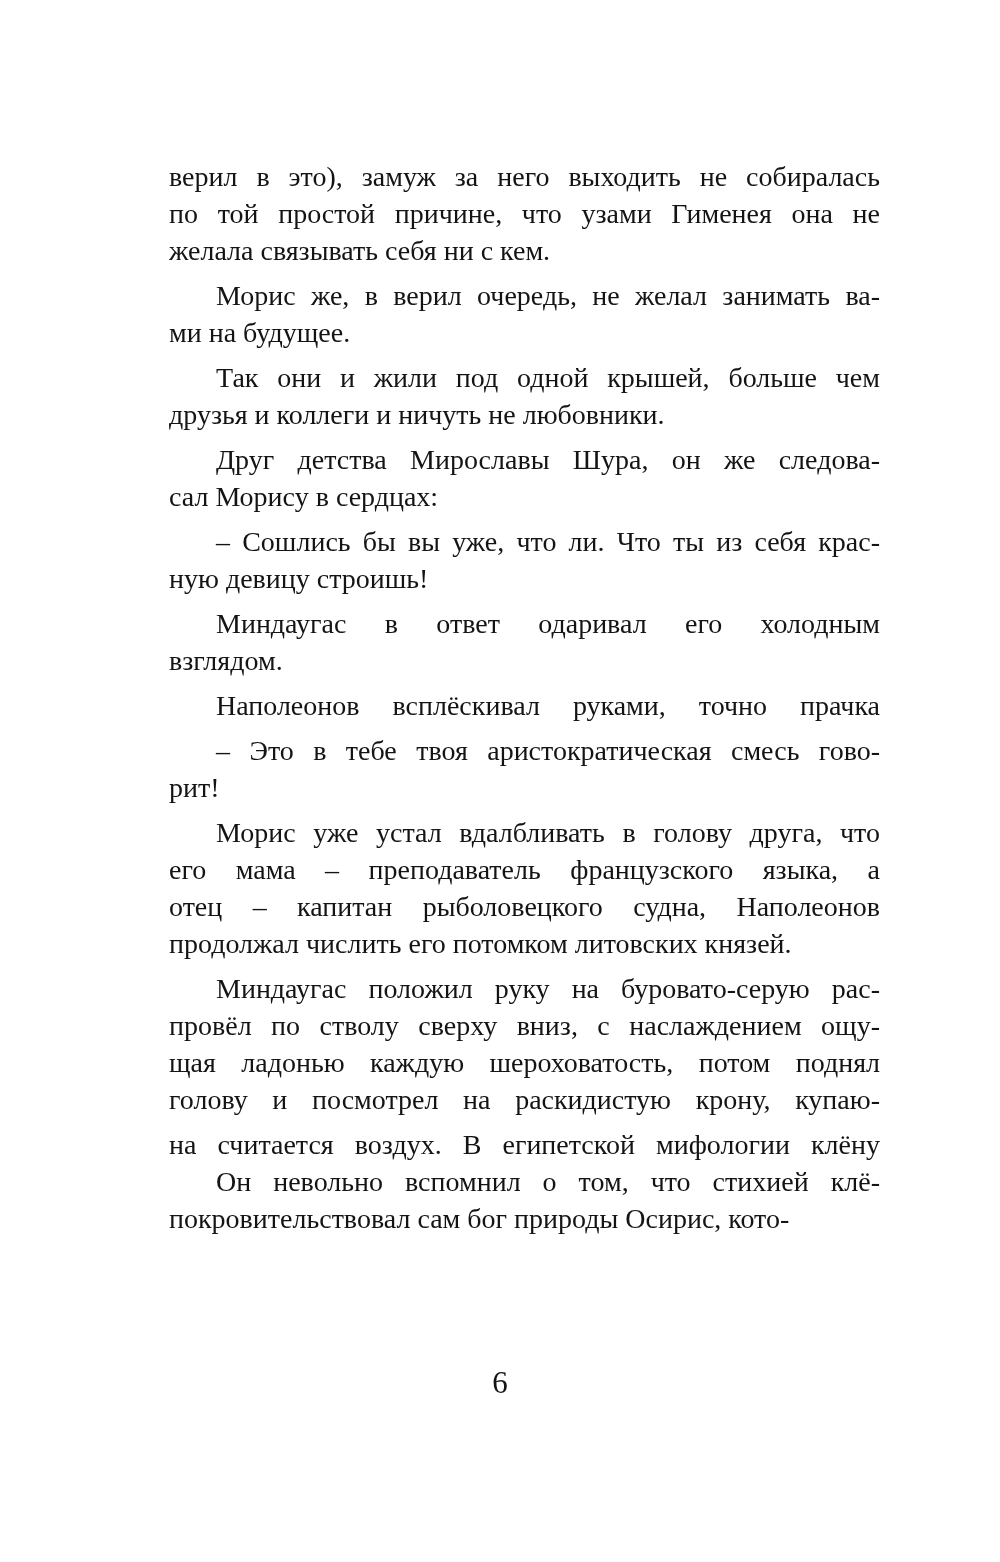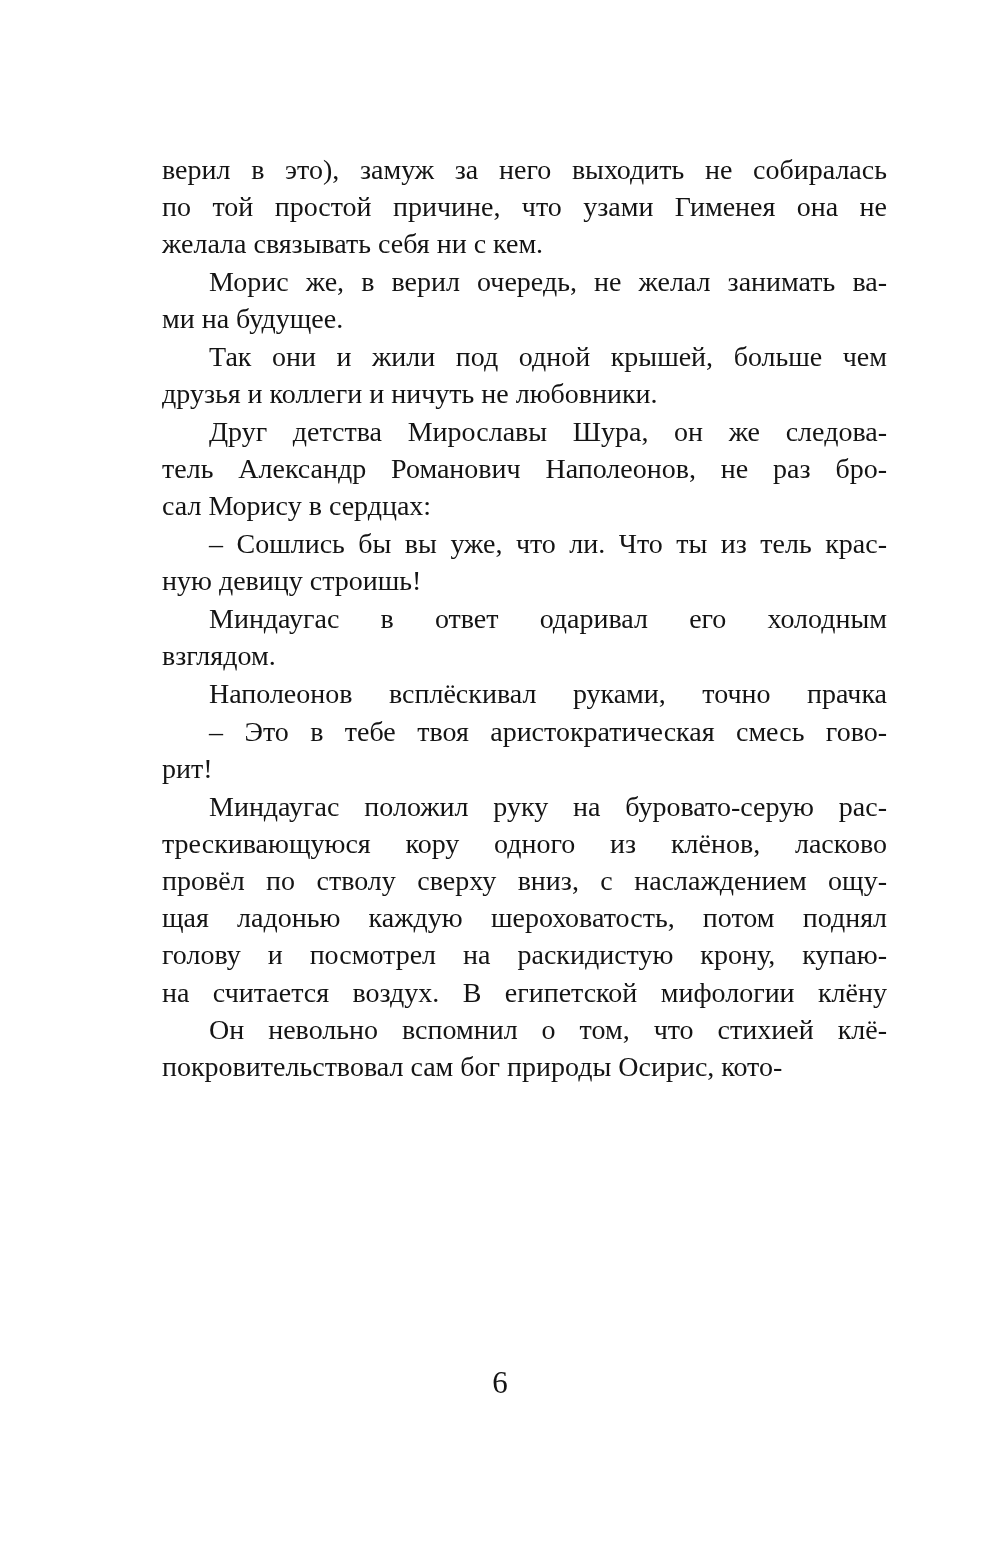--- a/index.html
+++ b/index.html
@@ -17,21 +17,21 @@
     overflow: hidden;
   }
   .text-block {
     position: absolute;
     left: 161px;
     top: 150px;
     width: 727px;
     font-size: 28px;
     line-height: 37px;
   }
-  .para { margin: 1px; padding: 0; }
+  .para { margin: 8px; padding: 0; }
   .line {
     text-align: justify;
     text-align-last: justify;
     -moz-text-align-last: justify;
   }
   .line.last {
     text-align: center;
     text-align-last: left;
     -moz-text-align-last: left;
   }
@@ -61,41 +61,45 @@
       <div class="para">
         <div class="line first-indent">Морис же, в верил очередь, не желал занимать ва-</div>
         <div class="line last">ми на будущее.</div>
       </div>
       <div class="para">
         <div class="line first-indent">Так они и жили под одной крышей, больше чем</div>
         <div class="line last">друзья и коллеги и ничуть не любовники.</div>
       </div>
       <div class="para">
         <div class="line first-indent">Друг детства Мирославы Шура, он же следова-</div>
-        <div class="line">тель Александр Романович Наполеонов, не раз бро-</div>
         <div class="line last">сал Морису в сердцах:</div>
       </div>
       <div class="para">
-        <div class="line first-indent">– Сошлись бы вы уже, что ли. Что ты из тель крас-</div>
+        <div class="line first-indent">– Сошлись бы вы уже, что ли. Что ты из себя крас-</div>
         <div class="line last">ную девицу строишь!</div>
       </div>
       <div class="para">
         <div class="line first-indent">Миндаугас в ответ одаривал его холодным</div>
         <div class="line last">взглядом.</div>
       </div>
       <div class="para">
         <div class="line first-indent">Наполеонов всплёскивал руками, точно прачка</div>
       </div>
       <div class="para">
         <div class="line first-indent">– Это в тебе твоя аристократическая смесь гово-</div>
         <div class="line last">рит!</div>
       </div>
       <div class="para">
+        <div class="line first-indent">Морис уже устал вдалбливать в голову друга, что</div>
+        <div class="line">его мама – преподаватель французского языка, а</div>
+        <div class="line">отец – капитан рыболовецкого судна, Наполеонов</div>
+        <div class="line last">продолжал числить его потомком литовских князей.</div>
+      </div>
+      <div class="para">
         <div class="line first-indent">Миндаугас положил руку на буровато-серую рас-</div>
-        <div class="line">трескивающуюся кору одного из клёнов, ласково</div>
         <div class="line">провёл по стволу сверху вниз, с наслаждением ощу-</div>
         <div class="line">щая ладонью каждую шероховатость, потом поднял</div>
         <div class="line">голову и посмотрел на раскидистую крону, купаю-</div>
       </div>
       <div class="para">
         <div class="line">на считается воздух. В египетской мифологии клёну</div>
         <div class="line first-indent">Он невольно вспомнил о том, что стихией клё-</div>
         <div class="line last">покровительствовал сам бог природы Осирис, кото-</div>
       </div>
     </section>

